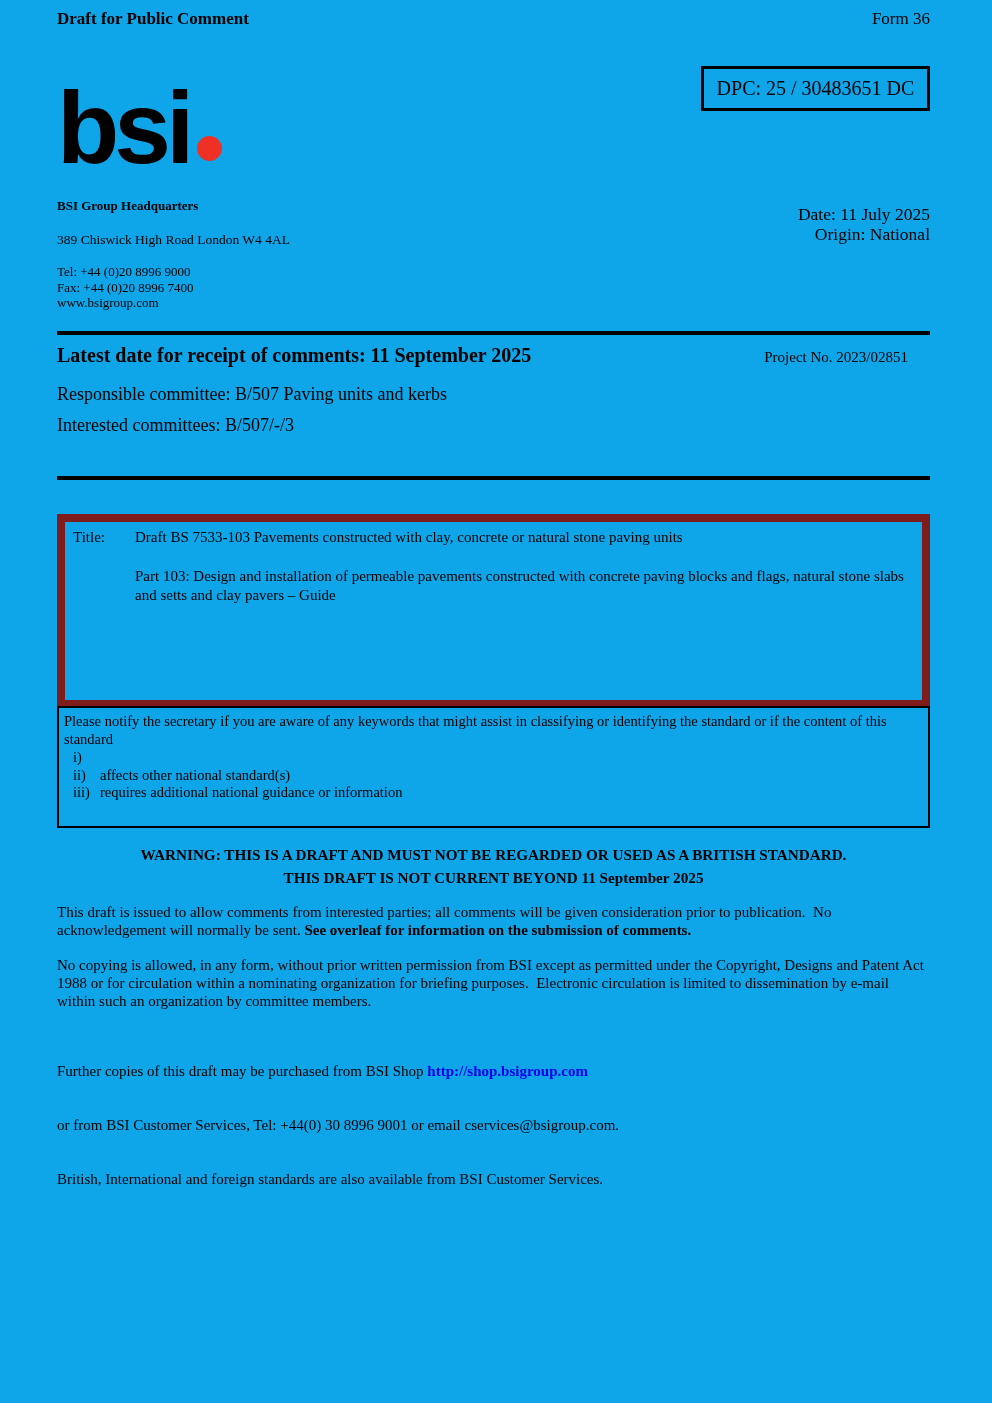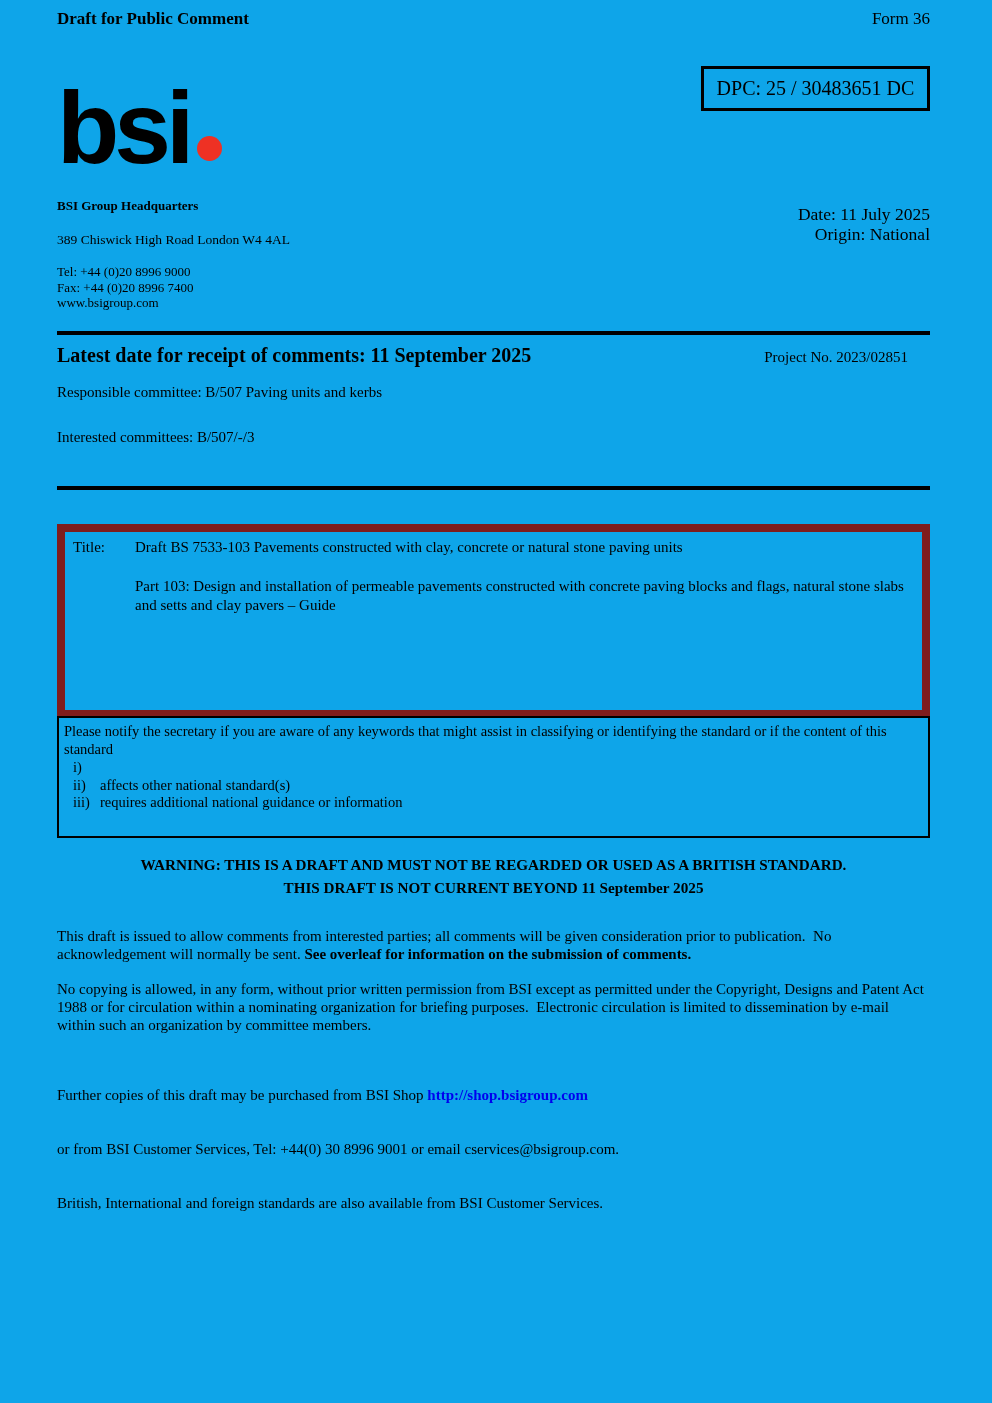--- a/index.html
+++ b/index.html
@@ -45,23 +45,23 @@
   .address .addr-contact { margin-top: 16px; line-height: 15.5px; font-size: 13px; }
   .meta { position: absolute; top: 184px; right: 0; text-align: right; font-size: 17.5px; line-height: 20px; }
 
   .rule { height: 4px; background: #000; }
 
   
   .comments { padding-top: 9px; padding-bottom: 40px; }
   .comments-row { display: flex; justify-content: space-between; align-items: baseline; height: 19px; }
   .latest-date { font-weight: bold; font-size: 20px; }
   .project-no { font-size: 15px; margin-right: 22px; }
-  .committee-line { font-size: 15px; }
+  .committee-line { font-size: 18px; }
   .resp-line { margin-top: 21px; }
-  .int-line { margin-top: 28px; }
+  .int-line { margin-top: 10px; }
 
   
   .title-box {
     margin-top: 34px;
     border: 8px solid #7f1d1d;
     height: 194px;
     padding: 6px 8px;
     display: flex;
     font-size: 15px; line-height: 19.5px;
   }
@@ -77,21 +77,21 @@
     font-size: 14.5px; line-height: 17.5px;
   }
   .kw-intro { white-space: pre-wrap; }
   .kw-list { margin-top: 1px; }
   .kw-item { display: flex; padding-left: 9px; }
   .kw-num { flex: 0 0 27px; }
 
   
   .warning { margin-top: 15px; text-align: center; font-weight: bold; font-size: 15.2px; line-height: 23px; }
   .para { font-size: 15px; line-height: 18px; white-space: pre-wrap; }
-  .p1 { margin-top: 28px; }
+  .p1 { margin-top: 14px; }
   .p2 { margin-top: 17px; }
   .p3 { margin-top: 16px; }
   .p4 { margin-top: 14px; }
   .bold { font-weight: bold; }
   .link { font-weight: bold; text-decoration: none; cursor: pointer; }
 </style>
 </head>
 <body>
 
 <div class="page">

